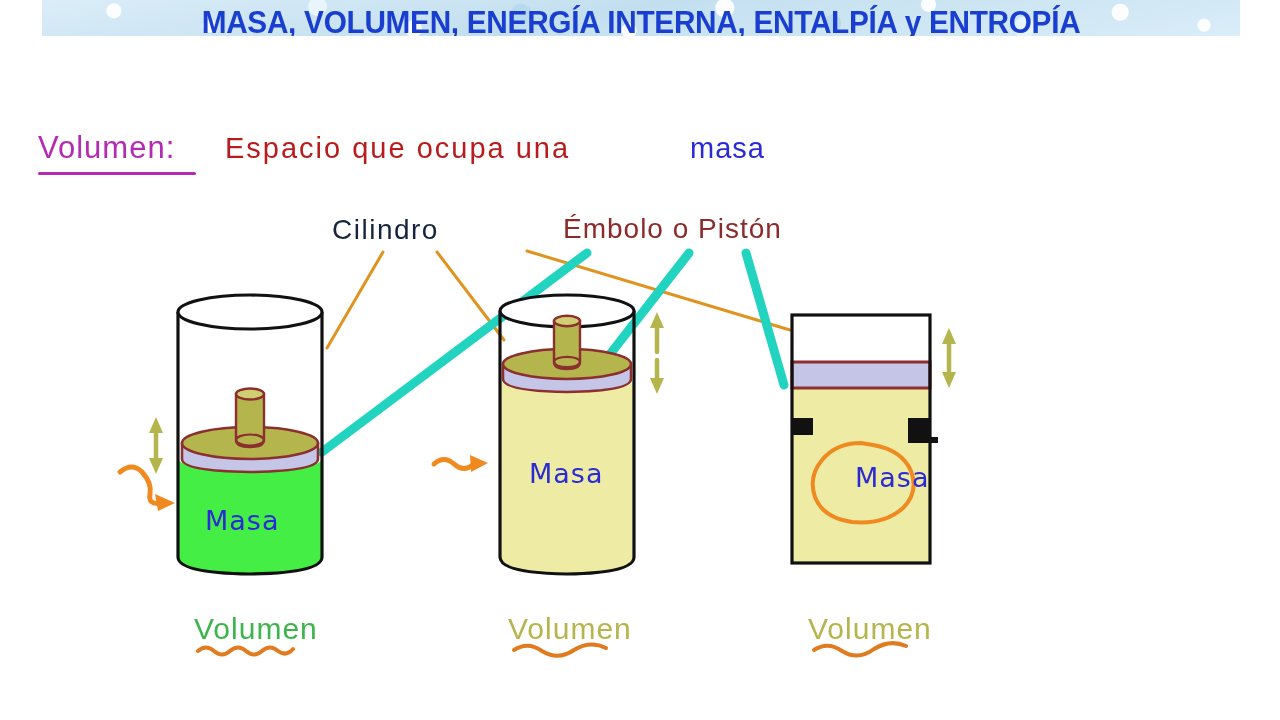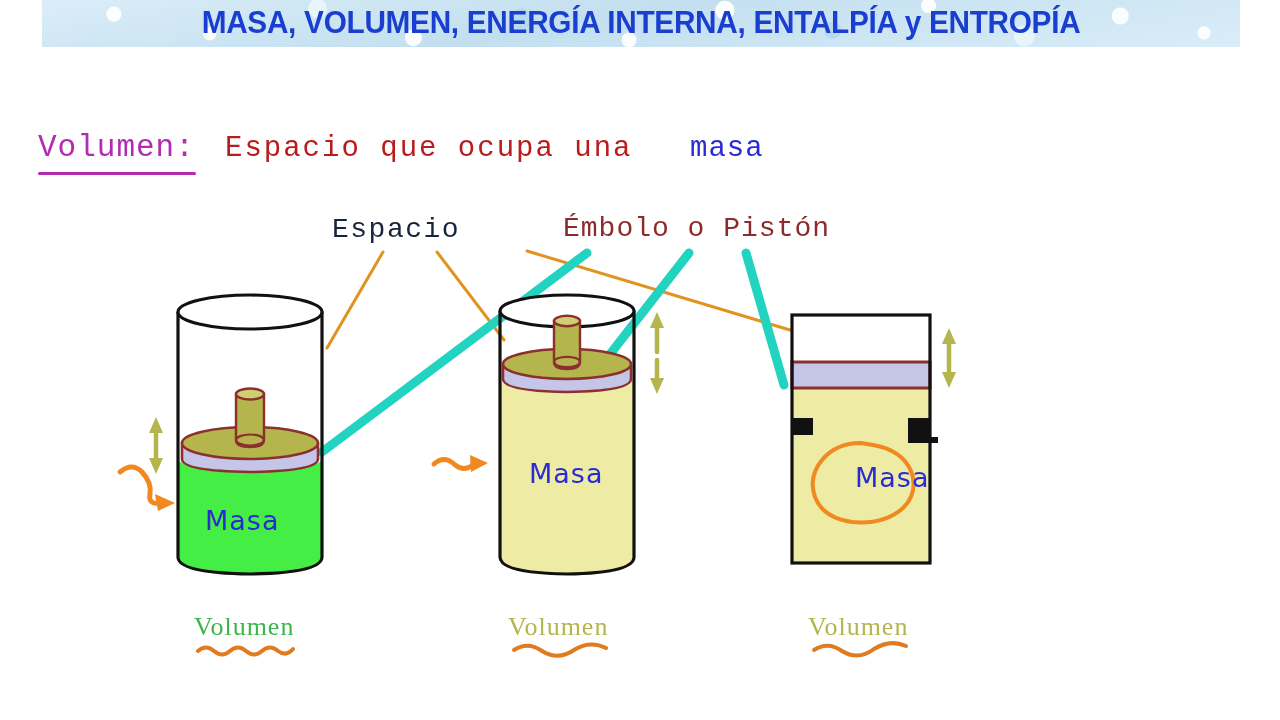--- a/index.html
+++ b/index.html
@@ -14,21 +14,21 @@
     overflow: hidden;
     font-family: "DejaVu Sans", sans-serif;
   }
 
   
   #title-banner {
     position: absolute;
     left: 42px;
     top: 0px;
     width: 1198px;
-    height: 47px;
+    height: 36px;
     background-color: #cfe6f2;
     overflow: hidden;
   }
   #title-banner .texture {
     position: absolute;
     left: 0; top: 0; right: 0; bottom: 0;
     background-image:
       radial-gradient(circle at 6% 30%, #ffffff 0 7px, rgba(255,255,255,0) 8px),
       radial-gradient(circle at 14% 72%, #ffffff 0 6px, rgba(255,255,255,0) 7px),
       radial-gradient(circle at 23% 18%, #eaf6fc 0 9px, rgba(255,255,255,0) 10px),
@@ -57,21 +57,21 @@
     letter-spacing: -0.3px;
     color: #1a3fd0;
     transform: scaleX(0.96);
     transform-origin: center center;
     white-space: nowrap;
   }
 
   
   .hand {
     position: absolute;
-    font-family: Liberation Mono, monospace;
+    font-family: Liberation Sans, sans-serif;
     white-space: nowrap;
   }
 
   #def-volumen {
     left: 38px;
     top: 130px;
     font-size: 31px;
     color: #b32bb3;
     font-weight: 500;
     letter-spacing: 1px;
@@ -132,42 +132,42 @@
     letter-spacing: 1px;
     font-family: "DejaVu Sans", sans-serif;
   }
   #masa-1 { left: 205px; top: 505px; }
   #masa-2 { left: 529px; top: 458px; }
   #masa-3 { left: 855px; top: 462px; }
 
   
   .vol-caption {
     position: absolute;
-    font-size: 26px;
-    letter-spacing: 1px;
-    font-family: Liberation Serif, serif;
+    font-size: 30px;
+    letter-spacing: 1px;
+    font-family: Liberation Sans, sans-serif;
   }
   #vol-cap-1 { left: 194px; top: 612px; color: #3cb54a; }
   #vol-cap-2 { left: 508px; top: 612px; color: #b5b54d; }
   #vol-cap-3 { left: 808px; top: 612px; color: #b5b54d; }
 </style>
 </head>
 <body>
 
 <div id="title-banner">
   <div class="texture"></div>
   <div id="title-text">MASA, VOLUMEN, ENERGÍA INTERNA, ENTALPÍA y ENTROPÍA</div>
 </div>
 
 <div class="hand" id="def-volumen">Volumen:</div>
 <div id="def-volumen-underline"></div>
 <div class="hand" id="def-espacio">Espacio que ocupa una</div>
 <div class="hand" id="def-masa">masa</div>
 
-<div class="hand" id="label-cilindro">Espacio</div>
+<div class="hand" id="label-cilindro">Cilindro</div>
 <div class="hand" id="label-embolo">Émbolo o Pistón</div>
 
 <svg id="scene" viewBox="0 0 1280 720" xmlns="http://www.w3.org/2000/svg">
 
   <g>
     <line x1="383" y1="252" x2="327" y2="348" stroke="#e0941f" stroke-width="3" stroke-linecap="round"></line>
     <line x1="437" y1="252" x2="504" y2="340" stroke="#e0941f" stroke-width="3" stroke-linecap="round"></line>
     <line x1="527" y1="251" x2="790" y2="330" stroke="#e0941f" stroke-width="3" stroke-linecap="round"></line>
   </g>
 

